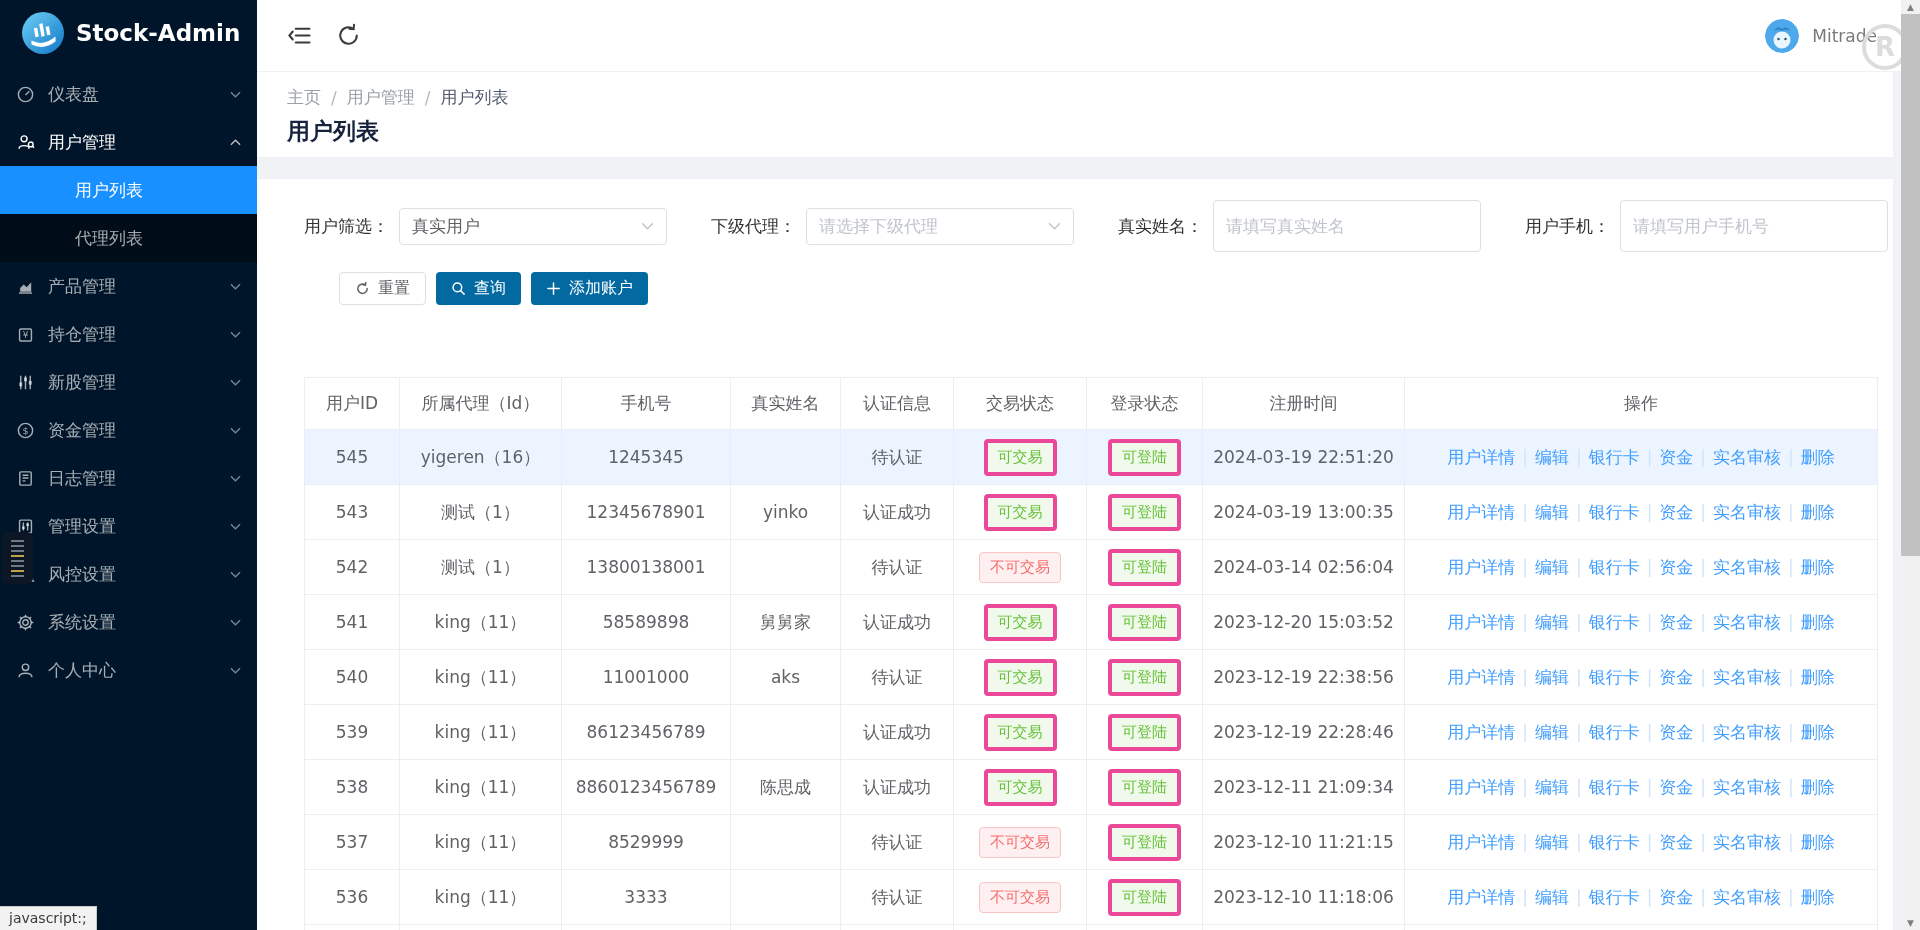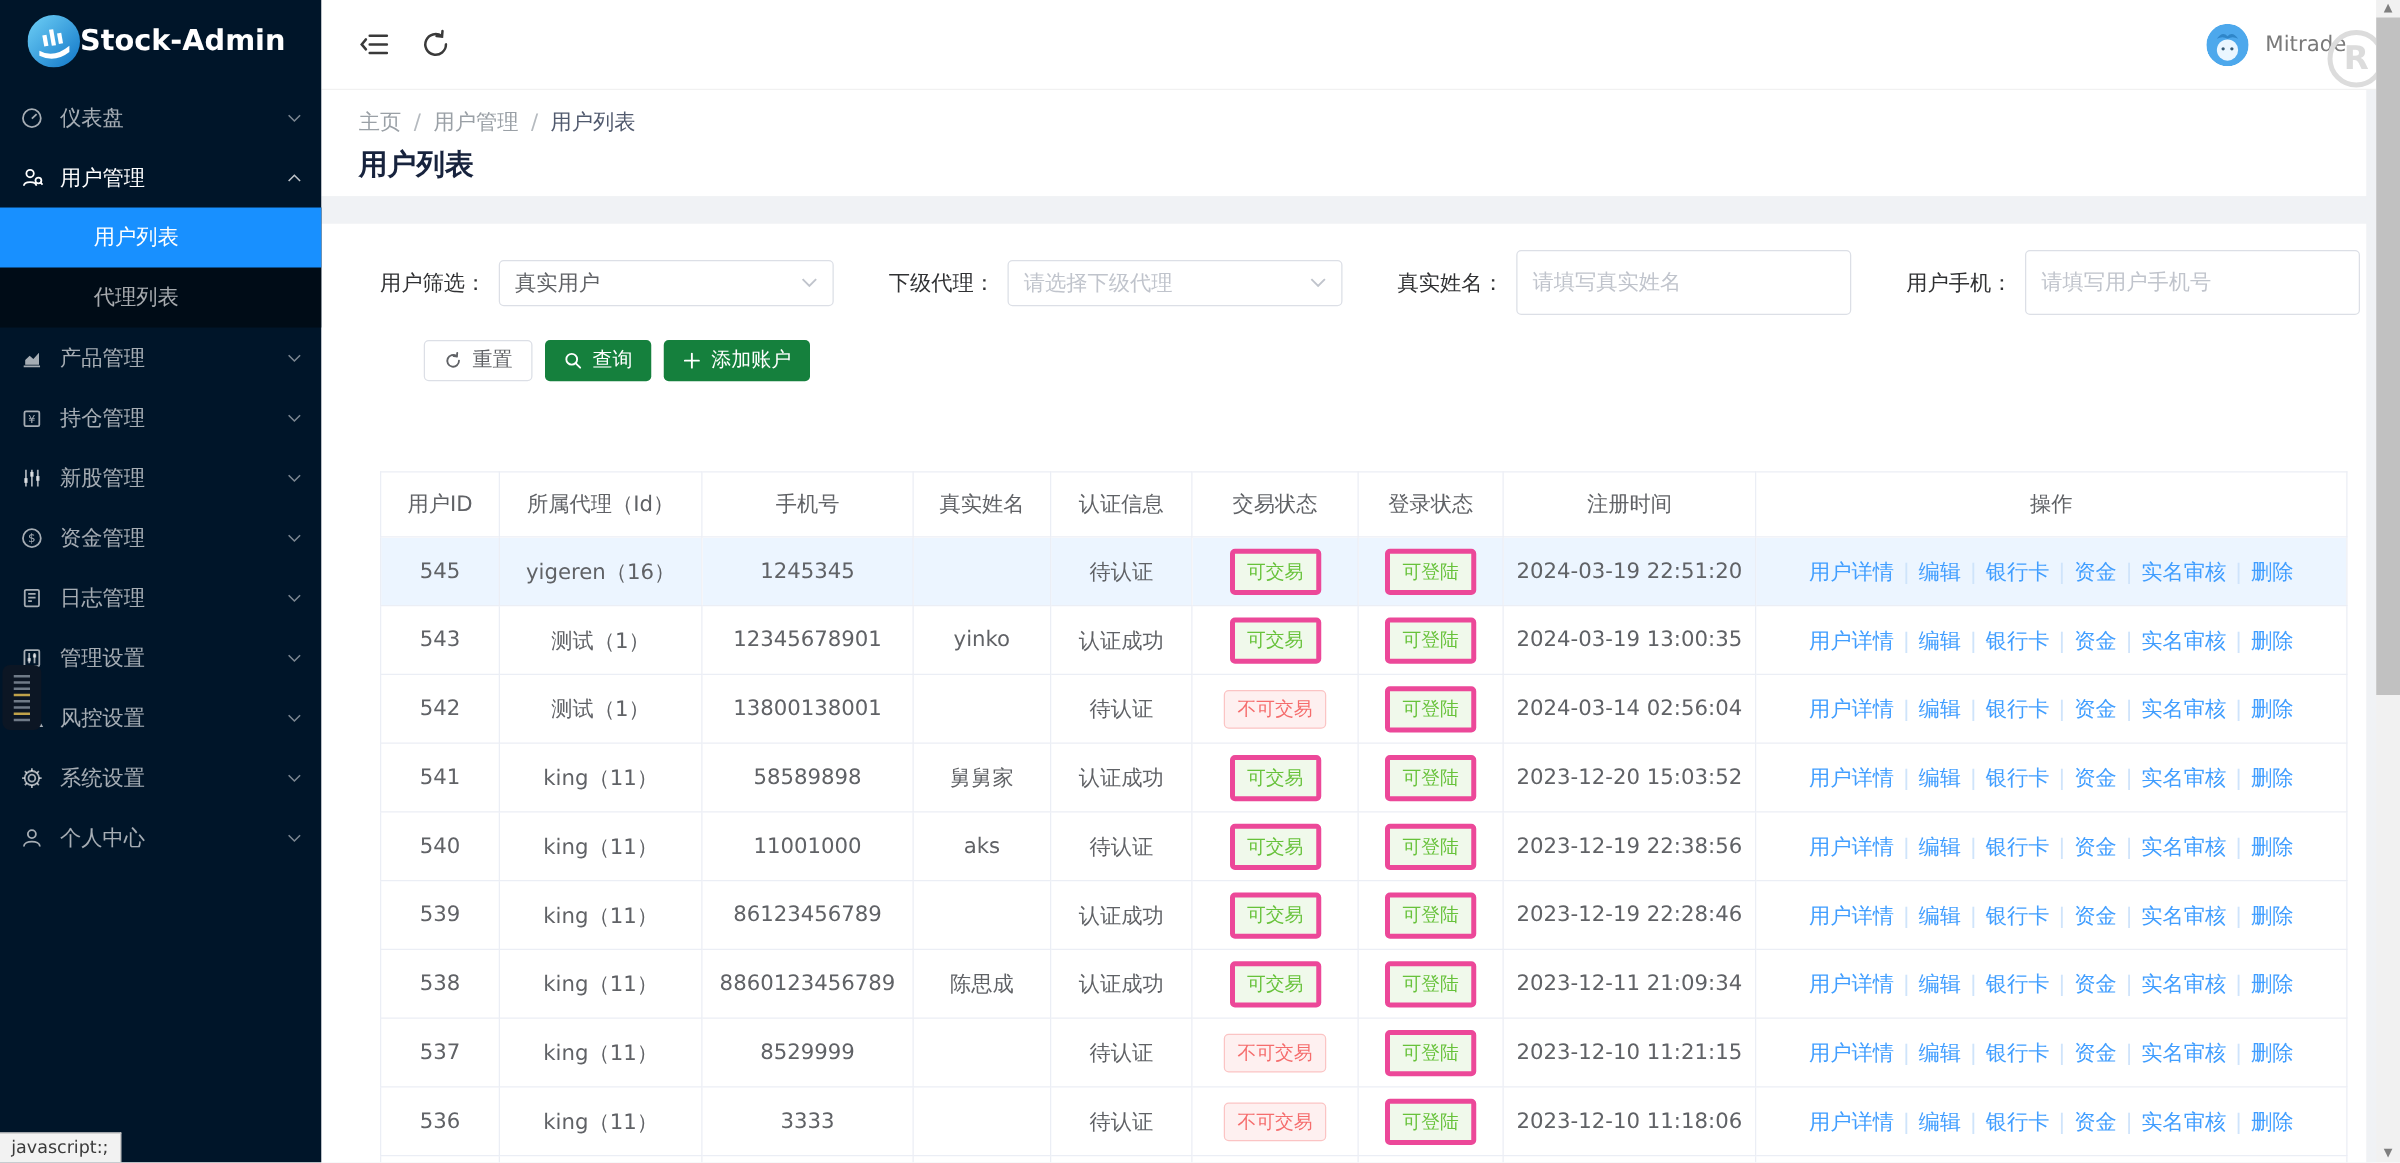--- a/index.html
+++ b/index.html
@@ -3,21 +3,21 @@
 <meta charset="utf-8">
 <style>
   * { margin:0; padding:0; box-sizing:border-box; }
   html,body { width:1920px; height:930px; }
   body {
     font-family:"DejaVu Sans","Liberation Sans",sans-serif;
     position:relative; overflow:hidden; background:#f0f2f5; color:#606266;
   }
   
   .sidebar { position:absolute; left:0; top:0; bottom:0; width:257px; background:#001529; z-index:10; }
-  .logo { height:66px; display:flex; align-items:center; padding-left:22px; }
+  .logo { height:66px; display:flex; align-items:center; padding-left:22px; gap:12px; }
   .logo-icon svg { width:42px; height:42px; display:block; }
   .logo-text { color:#fff; font-size:23px; font-weight:700; }
   #menu { padding-top:4px; }
   .menu-item { height:48px; display:flex; align-items:center; padding:0 16px; color:rgba(255,255,255,.65); font-size:17px; cursor:pointer; }
   .menu-item.open { color:#fff; }
   .mi-icon { width:19px; height:19px; margin-right:13px; display:inline-flex; }
   .mi-icon svg { width:19px; height:19px; fill:none; stroke:currentColor; stroke-width:1.2; }
   .chev { margin-left:auto; display:inline-flex; opacity:.75; }
   .chev svg { width:11px; height:7px; }
   .chev.up svg { transform:rotate(180deg); }
@@ -54,21 +54,21 @@
   .select .ph { color:#c0c4cc; }
   .select .sel-chev { display:inline-flex; color:#c0c4cc; }
   .select .sel-chev svg { width:13px; height:8px; }
   .text-input { width:268px; height:52px; border:1px solid #dcdfe6; border-radius:4px; padding:0 12px; font-size:17px; color:#606266; font-family:inherit; outline:none; }
   .text-input::placeholder { color:#c0c4cc; }
   
   .btn-row { margin-top:20px; display:flex; gap:10px; }
   .btn { height:33px; border-radius:4px; font-size:16px; display:inline-flex; align-items:center; gap:8px; padding:0 15px; cursor:pointer; border:1px solid transparent; font-family:inherit; }
   .btn svg { width:15px; height:15px; fill:none; stroke:currentColor; stroke-width:1.6; stroke-linecap:round; }
   .btn-default { background:#fff; border-color:#dcdfe6; color:#606266;margin-left:35px; }
-  .btn-primary { background:#15803d; color:#fff; border:none;align-items:center; }
+  .btn-primary { background:#0369a1; color:#fff; border:none;align-items:center; }
   
   .table-wrap { margin-top:72px; }
   table { width:100%; border-collapse:collapse; table-layout:fixed; }
   th, td { border:1px solid #ebeef5; text-align:center; font-size:17px; color:#606266; font-weight:400; padding:0; overflow:hidden; white-space:nowrap; }
   th { height:52px; }
   td { height:55px; }
   tr.highlight td { background:#ecf5ff; }
   .badge { display:inline-block; font-size:15px; line-height:1; padding:7px 10px; border-radius:4px; }
   .badge.green { color:#67c23a; background:#f0f9eb; border:4px solid #ec4899; }
   .badge.red { color:#f56c6c; background:#fef0f0; border:1px solid #fbc4c4; }

